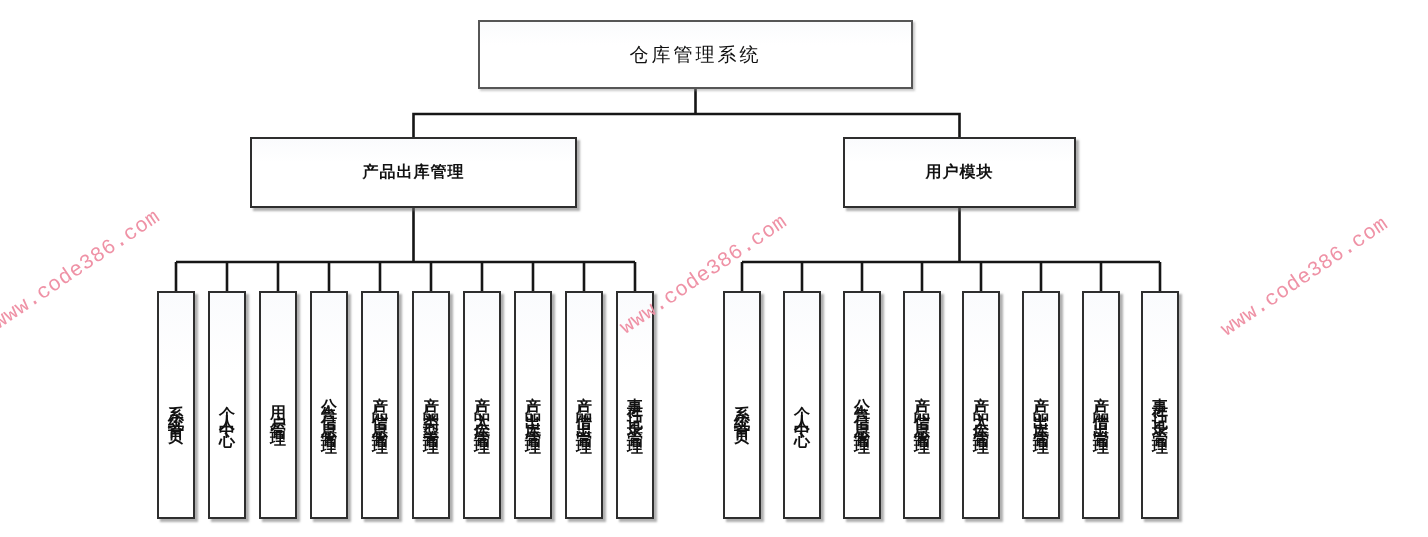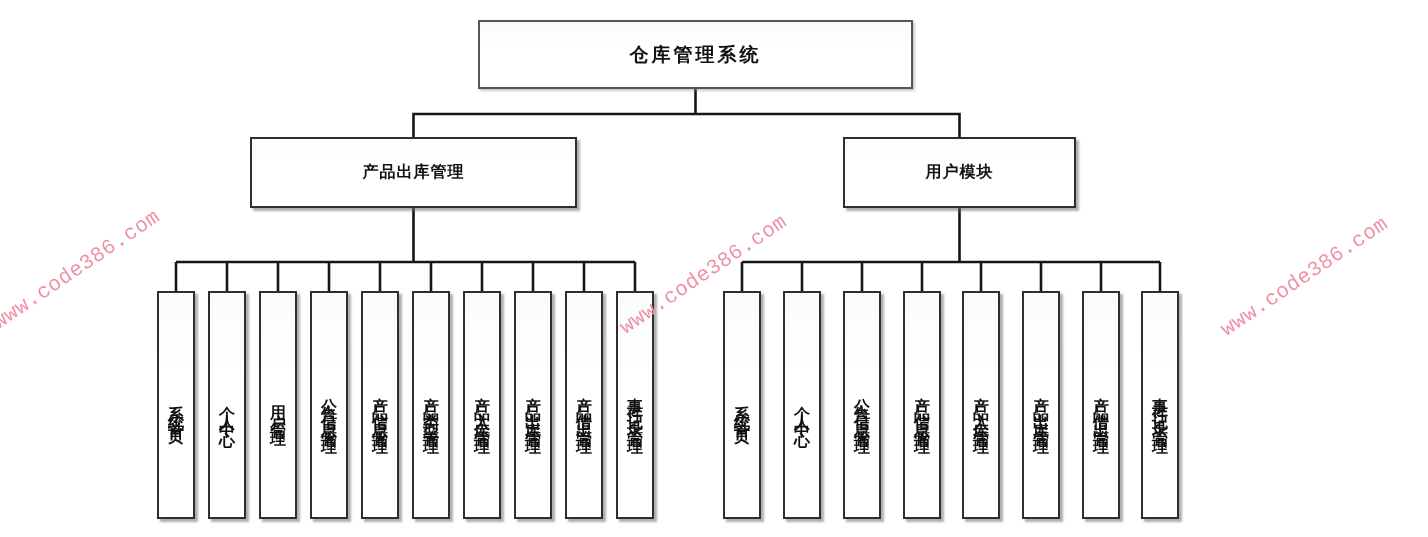--- a/index.html
+++ b/index.html
@@ -38,21 +38,21 @@
   }
 
   .root-box {
     left: 478px; top: 20px;
     width: 435px; height: 69px;
     border: 2px solid #565656;
     box-shadow: 2px 2px 2px rgba(140,140,140,0.45);
     font-family: "Liberation Serif", serif;
     font-size: 19px;
     letter-spacing: 3px;
-    font-weight: 700;
+    font-weight: 400;
   }
 
   .module-box {
     top: 137px;
     height: 71px;
     font-size: 16px;
     font-weight: 700;
     letter-spacing: 1px;
   }
   .module-box.admin { left: 250px; width: 327px; }

